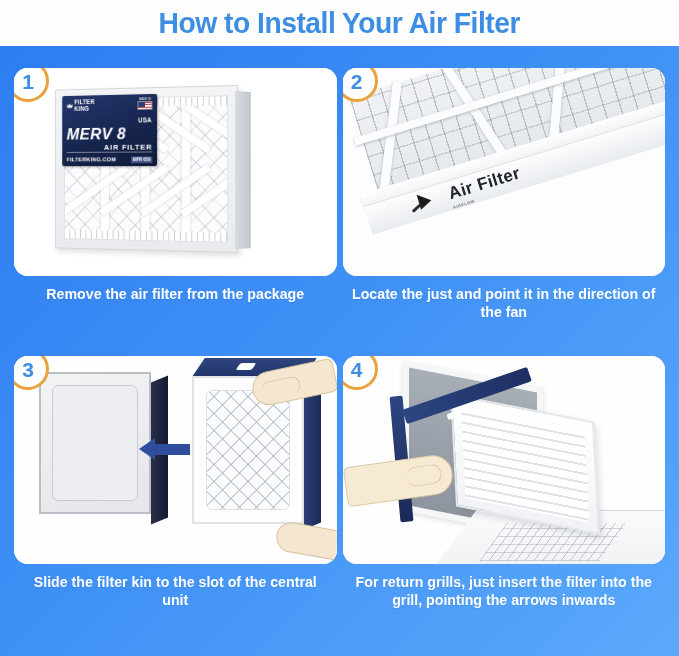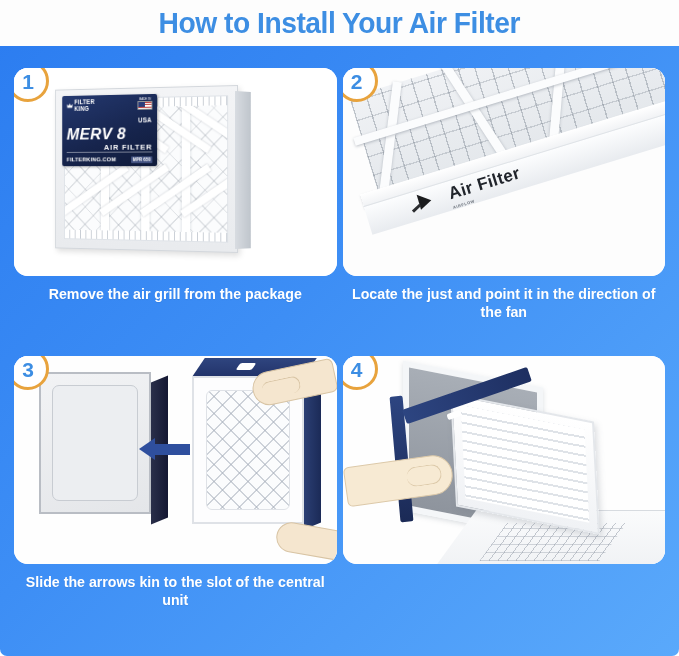--- a/index.html
+++ b/index.html
@@ -7,21 +7,20 @@
     width: 679px; height: 656px;
     font-family: "Liberation Sans", sans-serif;
     overflow: hidden;
   }
   body { background: #ffffff; }
 
   #infographic {
     position: relative;
     width: 679px; height: 656px;
     background: linear-gradient(135deg, #2b7cf0 0%, #3d8ef5 45%, #5aa9fb 100%);
-    border-radius: 7px;
   }
 
   
   .header-band {
     position: absolute; left: 0; top: 0; width: 679px; height: 46px;
     background: #fdfdfd;
     display: flex; align-items: center; justify-content: center;
   }
   .header-title {
     font-size: 30px; font-weight: 700; letter-spacing: -0.5px;
@@ -365,21 +364,21 @@
                 <div class="lbl-af">AIR FILTER</div>
               </div>
               <div class="lbl-bottom">
                 <span class="lbl-site">FILTERKING.COM</span>
                 <span class="lbl-mpr">MPR 650</span>
               </div>
             </div>
           </div>
         </div>
       </div>
-      <div class="caption">Remove the air grill from the package</div>
+      <div class="caption">Remove the air filter from the package</div>
     </div>
 
     <div class="step">
       <div class="card">
         <div class="badge">2</div>
 
         <div class="p2-stage">
           <div class="p2-body">
             <div class="p2-mediafield"></div>
             <div class="p2-vane" style="left:60px;top:-6px;width:9px;height:118px;transform:rotate(24deg)"></div>
@@ -420,37 +419,38 @@
             <div class="filt-tab"></div>
             <div class="filt-face">
               <div class="filt-media"></div>
             </div>
           </div>
 
           <div class="hand p3-hand-top"></div>
           <div class="hand p3-hand-bot"></div>
         </div>
       </div>
-      <div class="caption">Slide the arrows kin to the slot of the central unit</div>
+      <div class="caption">Slide the filter kin to the slot of the central unit</div>
     </div>
 
     <div class="step">
       <div class="card">
         <div class="badge">4</div>
 
         <div class="p4-stage">
           <div class="p4-frame">
             <div class="p4-cavity"></div>
           </div>
           <div class="p4-ceiling"></div>
           <div class="p4-grill">
             <div class="p4-louvers"></div>
           </div>
           <div class="p4-bluesidle"></div>
           <div class="p4-blueedge"></div>
           <div class="p4-tab"></div>
           <div class="p4-hand"></div>
         </div>
       </div>
+      <div class="caption">For return grills, just insert the filter into the grill, pointing the arrows inwards</div>
     </div>
 
   </div>
 </div>
 
 </body></html>

